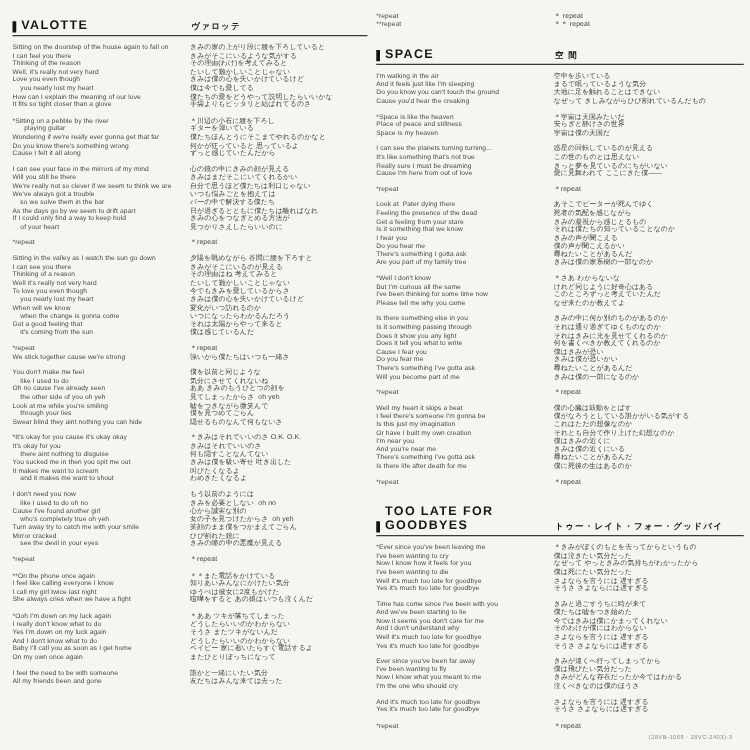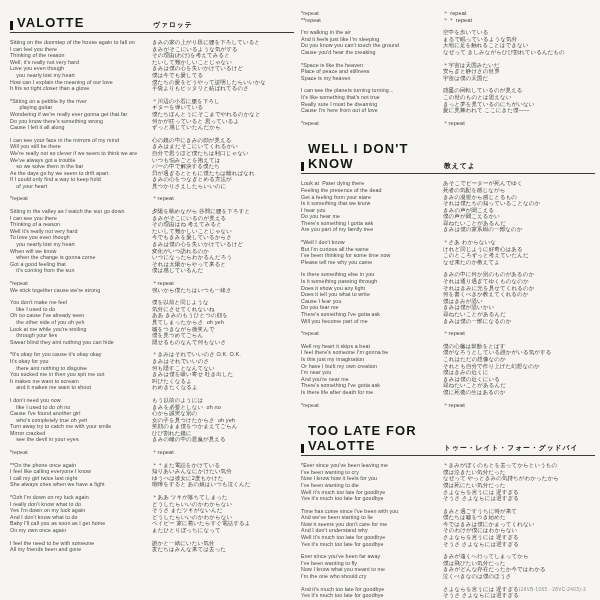--- a/index.html
+++ b/index.html
@@ -10,21 +10,21 @@
   }
   .col{position:absolute;top:0;}
   .col-left{left:10px;width:284px;padding-top:6px;}
   .col-right{left:301px;width:294px;padding-top:6px;}
   .song-header{
     display:flex;align-items:flex-end;
     border-bottom:1px solid #3a3a3a;
     padding-bottom:2px;margin:9px 0 6px 0;
   }
   .bar{width:3px;height:9px;background:#141414;margin-right:4px;flex:none;}
-  .t-en{font-weight:bold;font-size:13px;letter-spacing:1.1px;color:#161616;width:136px;flex:none;}
+  .t-en{font-weight:bold;font-size:10px;letter-spacing:1.1px;color:#161616;width:136px;flex:none;}
   .t-jp{font-weight:bold;font-size:6.8px;color:#161616;letter-spacing:1px;}
   .body-row{display:flex;}
   .en-col{width:142px;flex:none;}
   .jp-col{width:150px;flex:none;}
   .block{margin-bottom:6px;}
   .line{
     font-size:5.3px;line-height:6.6px;white-space:pre;
     letter-spacing:.1px;color:#474747;
   }
   .jp-col .line{font-size:5.5px;color:#404040;}
@@ -264,20 +264,25 @@
           </div>
         </div>
         <div class="jp-col">
           <div class="block">
             <div class="line">＊ repeat</div>
             <div class="line">＊＊ repeat</div>
           </div>
         </div>
       </div>
       <section class="song">
+        <div class="song-header">
+          <span class="bar"></span>
+          <span class="t-en">SPACE</span>
+          <span class="t-jp">空  間</span>
+        </div>
         <div class="body-row">
           <div class="en-col">
             <div class="block">
               <div class="line">I'm walking in the air</div>
               <div class="line">And it feels just like I'm sleeping</div>
               <div class="line">Do you know you can't touch the ground</div>
               <div class="line">Cause you'd hear the creaking</div>
             </div>
             <div class="block">
               <div class="line">*Space is like the heaven</div>
@@ -312,25 +317,20 @@
               <div class="line">きっと夢を見ているのにちがいない</div>
               <div class="line">愛に見舞われて ここにきた僕——</div>
             </div>
             <div class="block">
               <div class="line">＊repeat</div>
             </div>
           </div>
         </div>
       </section>
       <section class="song">
-        <div class="song-header">
-          <span class="bar"></span>
-          <span class="t-en">WELL I DON'T KNOW</span>
-          <span class="t-jp">教えてよ</span>
-        </div>
         <div class="body-row">
           <div class="en-col">
             <div class="block">
               <div class="line">Look at  Pater dying there</div>
               <div class="line">Feeling the presence of the dead</div>
               <div class="line">Get a feeling from your stare</div>
               <div class="line">Is it something that we know</div>
               <div class="line">I hear you</div>
               <div class="line">Do you hear me</div>
               <div class="line">There's something I gotta ask</div>
@@ -411,21 +411,21 @@
             </div>
             <div class="block">
               <div class="line">＊repeat</div>
             </div>
           </div>
         </div>
       </section>
       <section class="song">
         <div class="song-header">
           <span class="bar"></span>
-          <span class="t-en">TOO LATE FOR VALOTTE</span>
+          <span class="t-en">TOO LATE FOR GOODBYES</span>
           <span class="t-jp">トゥー・レイト・フォー・グッドバイ</span>
         </div>
         <div class="body-row">
           <div class="en-col">
             <div class="block">
               <div class="line">*Ever since you've been leaving me</div>
               <div class="line">I've been wanting to cry</div>
               <div class="line">Now I know how it feels for you</div>
               <div class="line">I've been wanting to die</div>
               <div class="line">Well it's much too late for goodbye</div>

